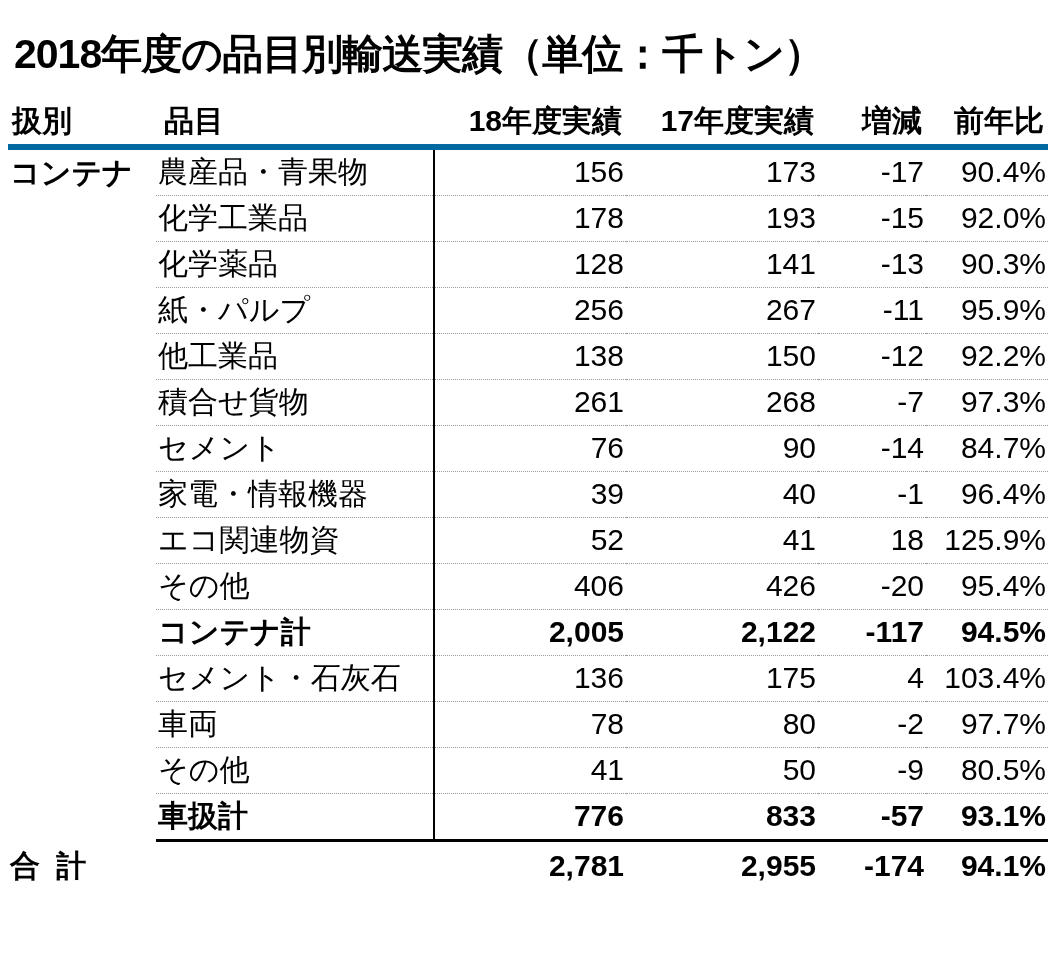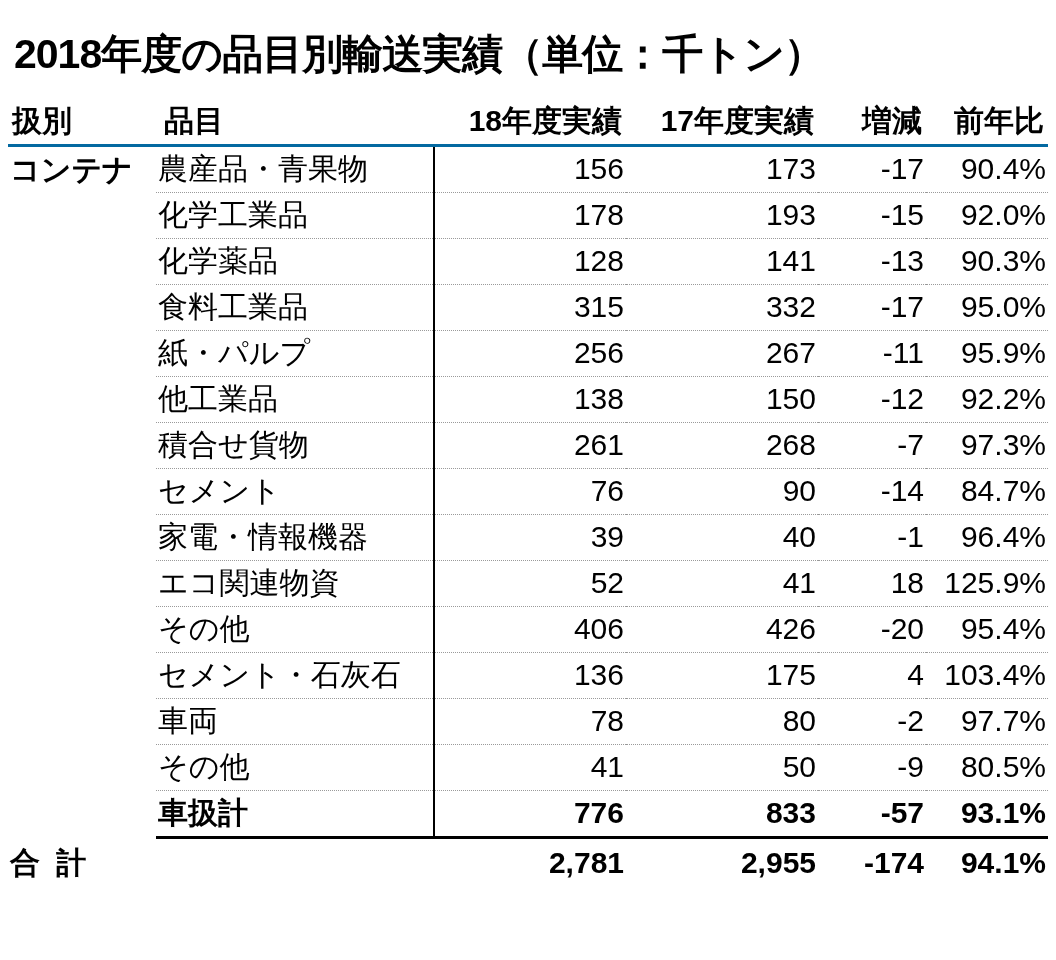--- a/index.html
+++ b/index.html
@@ -45,21 +45,21 @@
   table.report th, table.report td {
     font-size: 30px;
     line-height: 1;
     padding: 7px 2px 8px 2px;
     vertical-align: bottom;
     white-space: nowrap;
   }
   th.hd {
     font-weight: bold;
     text-align: left;
-    border-bottom: 3px solid #0369a1;
+    border-bottom: 6px solid #0369a1;
     padding-bottom: 6px;
   }
   th.hd.num { text-align: right; padding-right: 4px; }
   th.hd.kind { padding-left: 4px; }
   th.hd.item { padding-left: 8px; }
 
   td.kind {
     font-weight: bold;
     text-align: left;
     padding-left: 4px;
@@ -140,28 +140,20 @@
         <tr class="">
           <td class="kind"></td>
           <td class="item">化学薬品</td>
           <td class="num">128</td>
           <td class="num">141</td>
           <td class="num">-13</td>
           <td class="num">90.3%</td>
         </tr>
         <tr class="">
           <td class="kind"></td>
-          <td class="item">食料工業品</td>
-          <td class="num">315</td>
-          <td class="num">332</td>
-          <td class="num">-17</td>
-          <td class="num">95.0%</td>
-        </tr>
-        <tr class="">
-          <td class="kind"></td>
           <td class="item">紙・パルプ</td>
           <td class="num">256</td>
           <td class="num">267</td>
           <td class="num">-11</td>
           <td class="num">95.9%</td>
         </tr>
         <tr class="">
           <td class="kind"></td>
           <td class="item">他工業品</td>
           <td class="num">138</td>
@@ -201,20 +193,28 @@
           <td class="num">18</td>
           <td class="num">125.9%</td>
         </tr>
         <tr class="">
           <td class="kind"></td>
           <td class="item">その他</td>
           <td class="num">406</td>
           <td class="num">426</td>
           <td class="num">-20</td>
           <td class="num">95.4%</td>
+        </tr>
+        <tr class="subtotal">
+          <td class="kind"></td>
+          <td class="item">コンテナ計</td>
+          <td class="num">2,005</td>
+          <td class="num">2,122</td>
+          <td class="num">-117</td>
+          <td class="num">94.5%</td>
         </tr>
         <tr class="">
           <td class="kind"></td>
           <td class="item">セメント・石灰石</td>
           <td class="num">136</td>
           <td class="num">175</td>
           <td class="num">4</td>
           <td class="num">103.4%</td>
         </tr>
         <tr class="">

